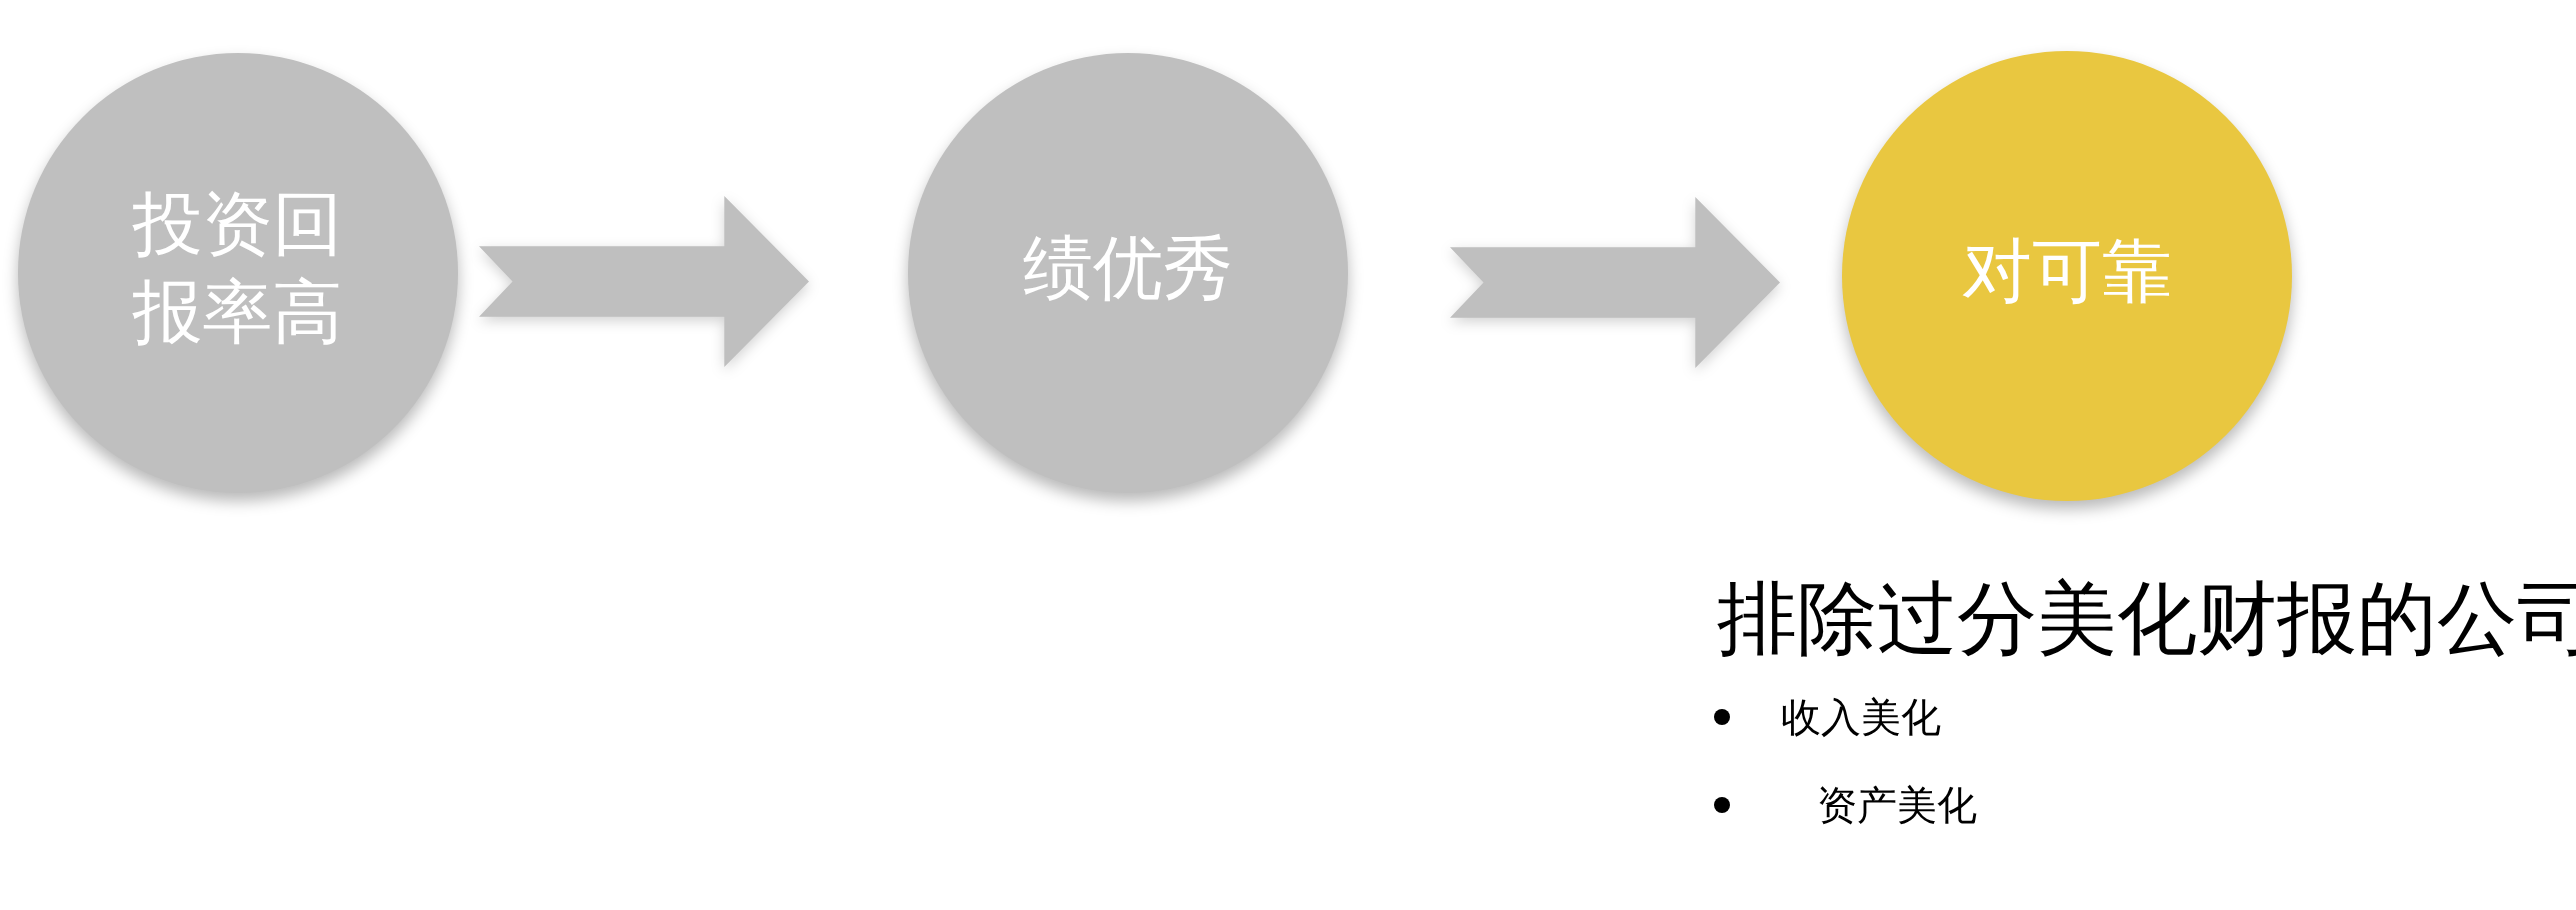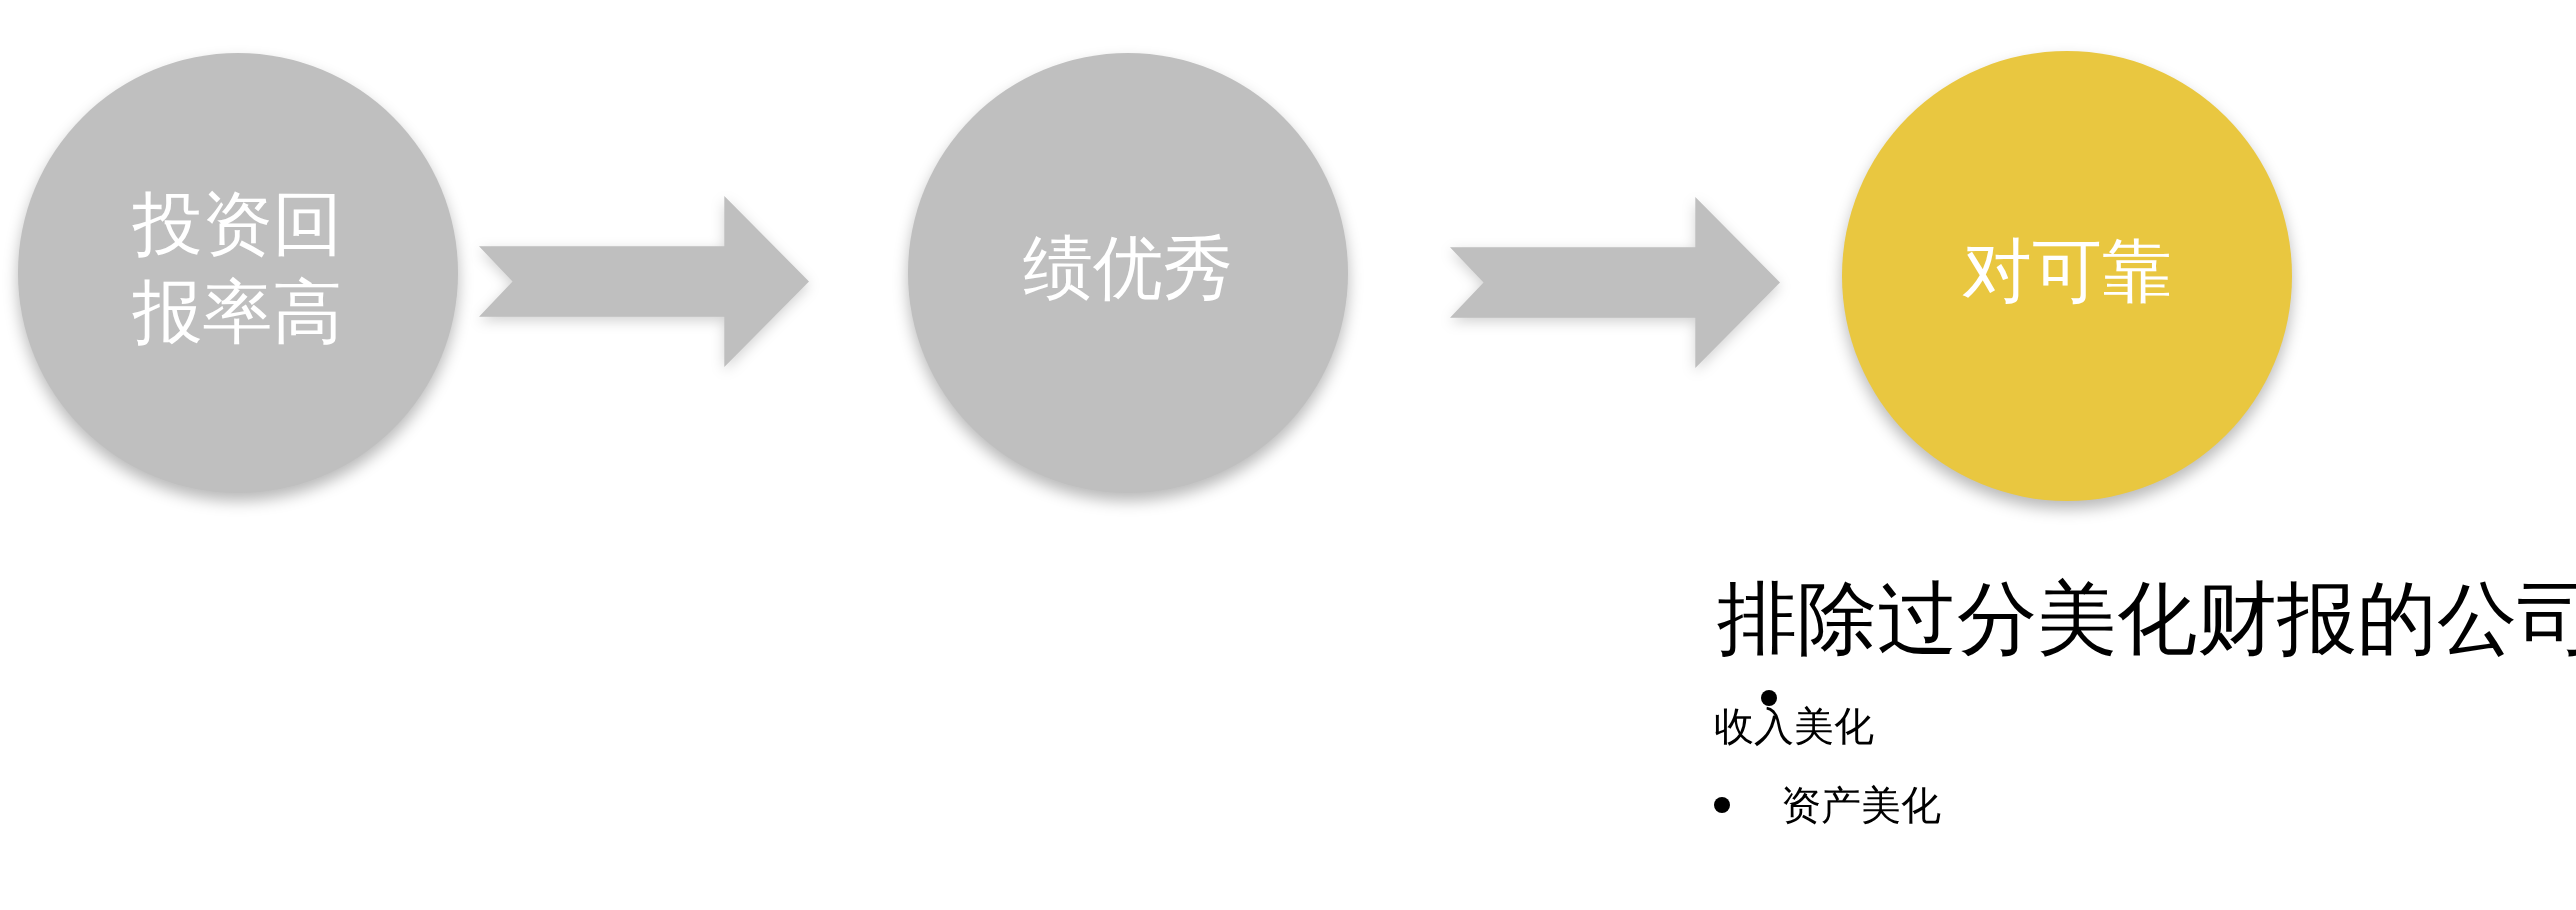--- a/index.html
+++ b/index.html
@@ -68,22 +68,22 @@
     white-space: nowrap;
   }
   .bullet-row {
     position: absolute;
     left: 1714px;
     height: 54px;
     display: flex;
     align-items: center;
     color: var(--note-text, #000000);
   }
-  .bullet-row-1 { top: 690px; flex-direction: column; }
-  .bullet-row-2 { top: 778px; }
+  .bullet-row-1 { top: 690px; }
+  .bullet-row-2 { top: 778px; gap: 36px; }
   .bullet-dot {
     width: 16px;
     height: 16px;
     border-radius: 50%;
     background: var(--note-text, #000000);
     margin-right: 51px;
     flex: 0 0 auto;
   }
   .bullet-label {
     font-size: 40px;

